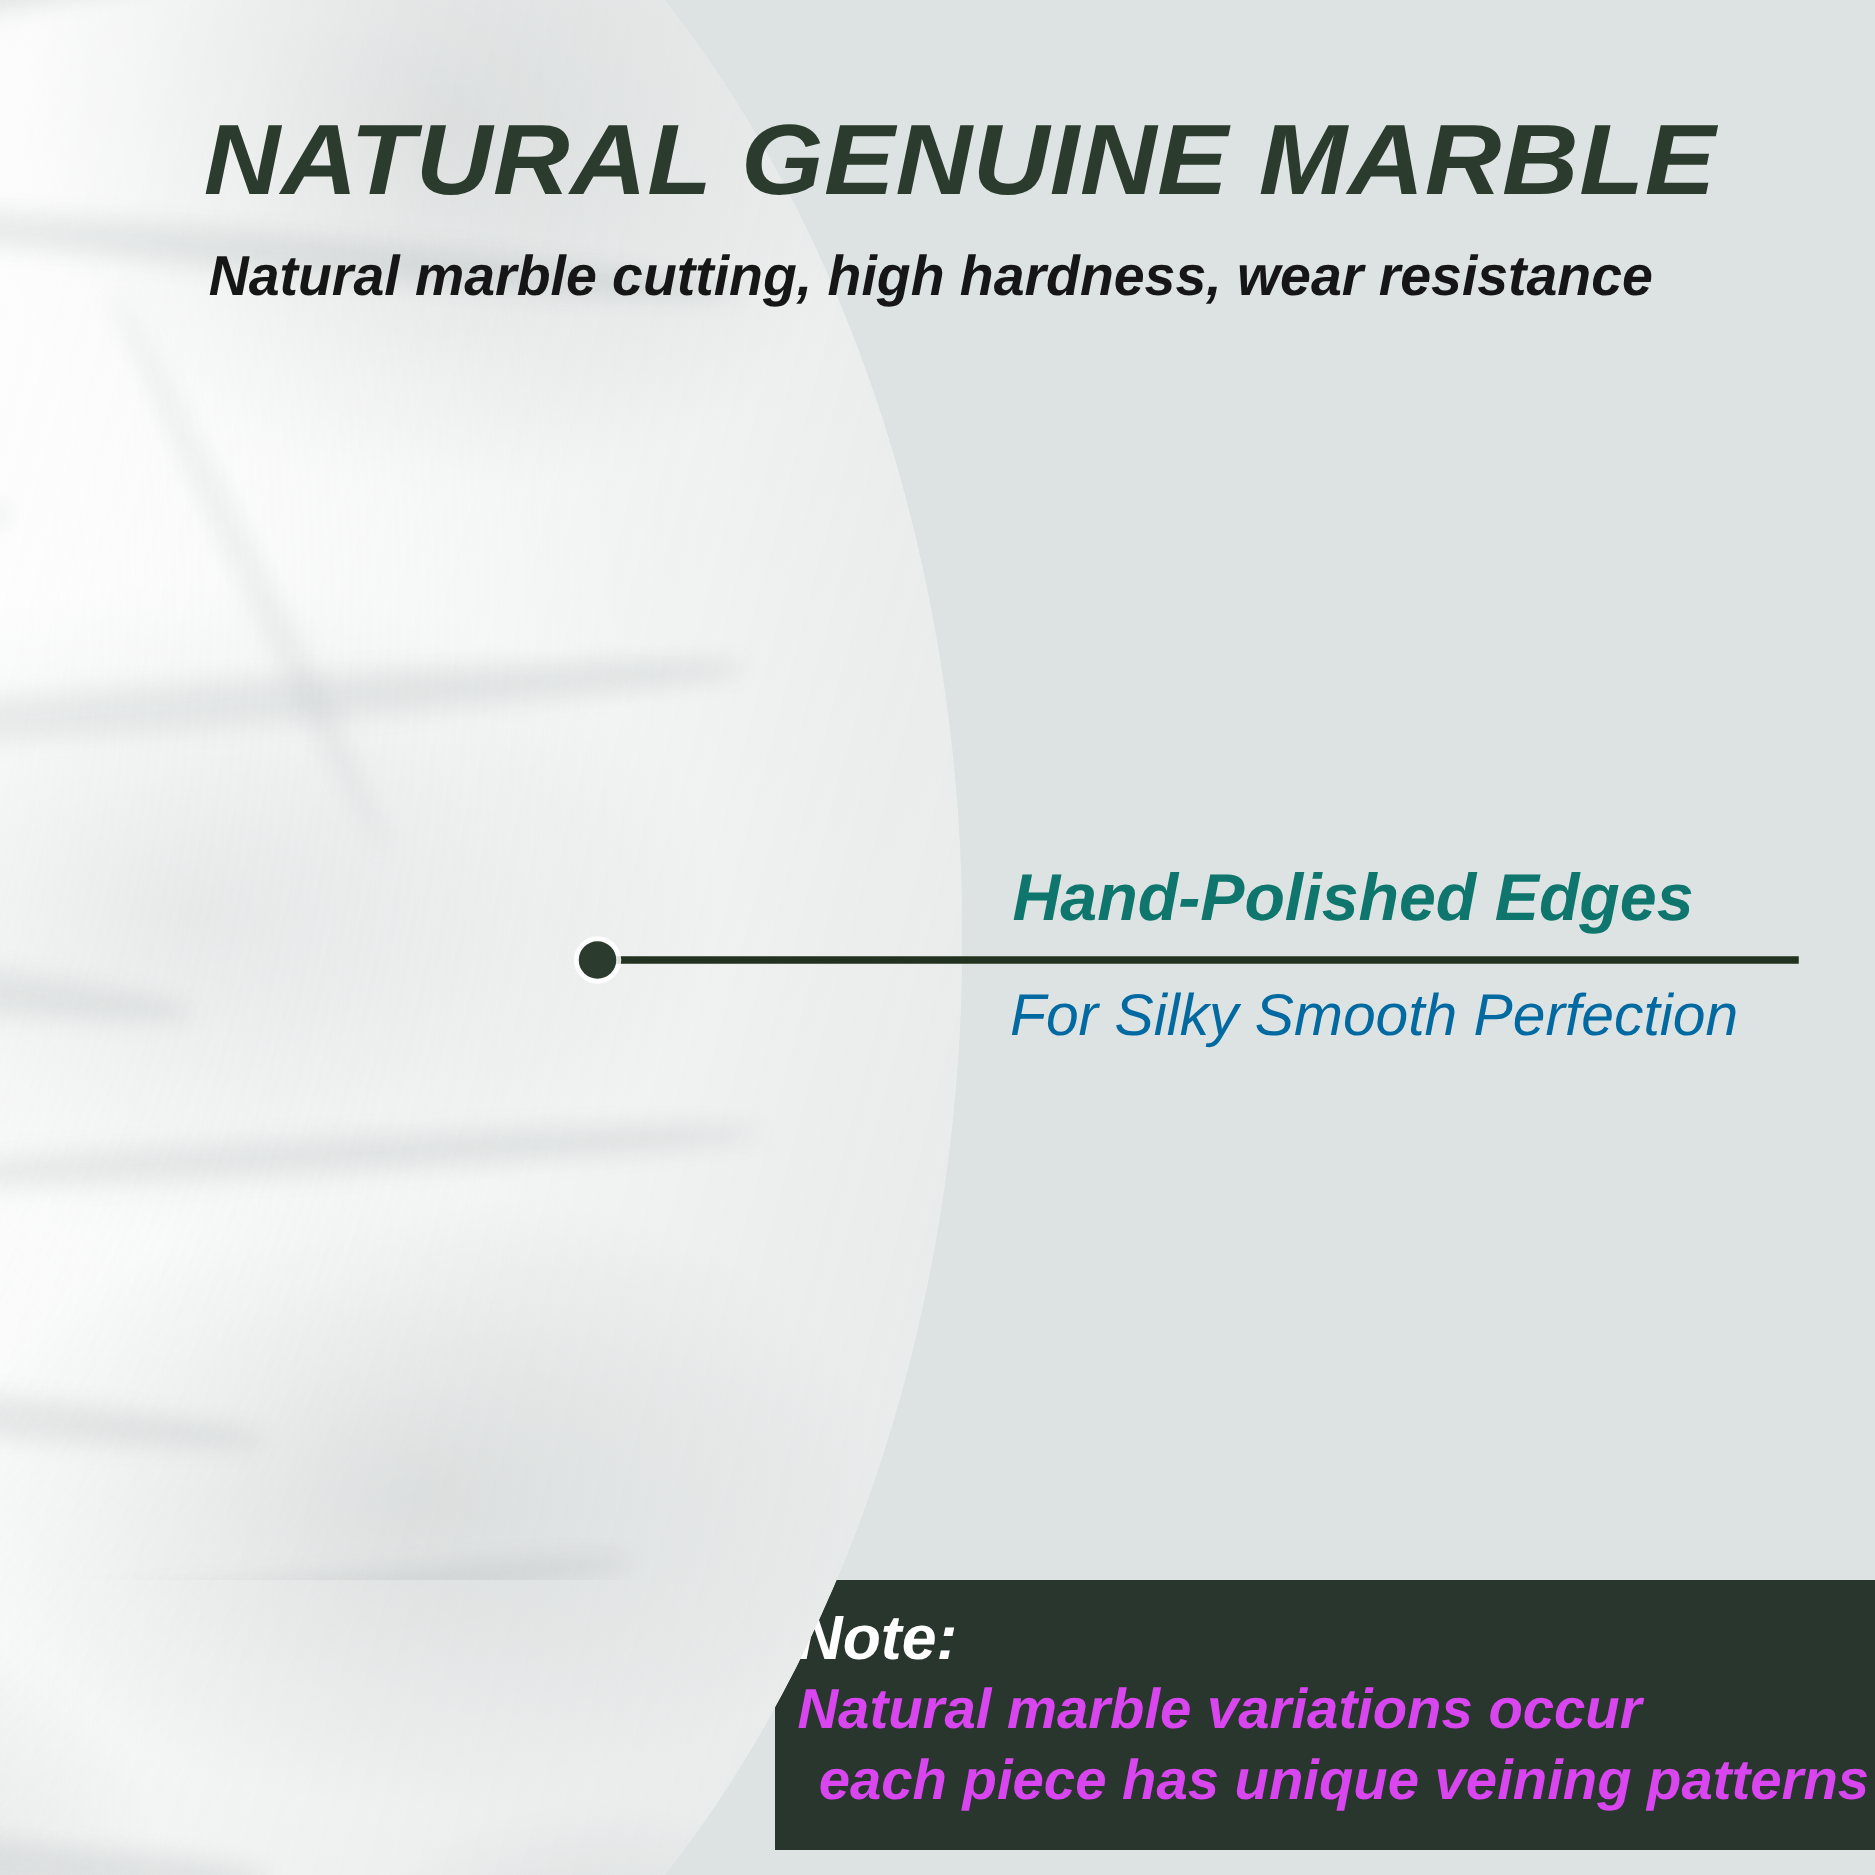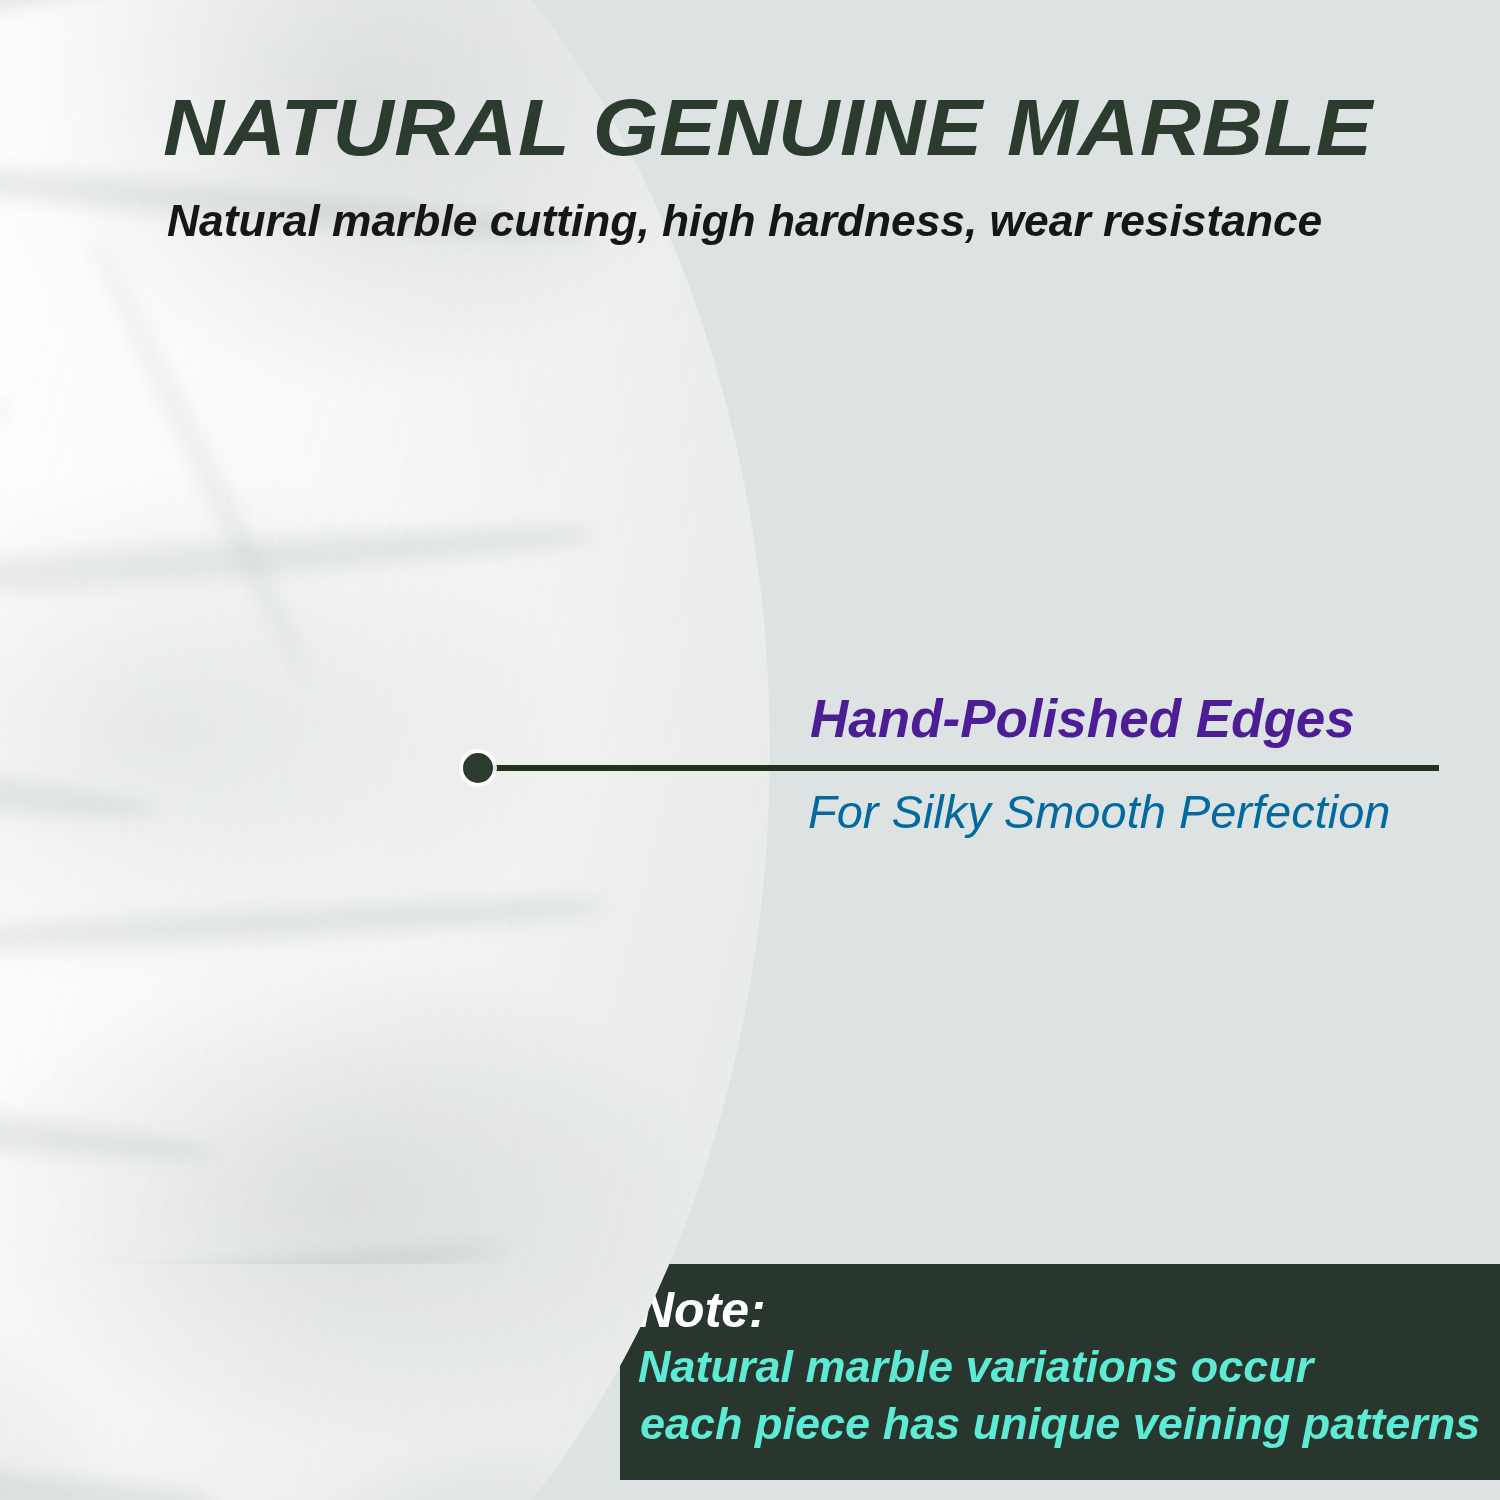--- a/index.html
+++ b/index.html
@@ -130,21 +130,21 @@
     width:952px; height:6px;
     background:#23321f;
   }
   .callout-title{
     position:absolute;
     left:810px; top:690px;
     width:640px;
     font-size:53px;
     line-height:58px;
     font-weight:700;
-    color:#4c1d95;
+    color:#0f766e;
     white-space:nowrap;
     transform:scaleX(1.0);
     transform-origin:left center;
   }
   .callout-sub{
     position:absolute;
     left:808px; top:785px;
     width:670px;
     font-size:47px;
     line-height:54px;
@@ -171,24 +171,24 @@
     font-size:50px;
     line-height:56px;
     font-weight:700;
     color:#ffffff;
     letter-spacing:0px;
   }
   .note-line{
     font-size:45px;
     line-height:57px;
     font-weight:700;
-    color:#5eead4;
-    white-space:nowrap;
-  }
-  .note-line.l2{ margin-left:2px; }
+    color:#d946ef;
+    white-space:nowrap;
+  }
+  .note-line.l2{ margin-left:17px; }
 
   
   .disc-over-note{
     position:absolute;
     left:-690px; top:-265px;
     width:1460px; height:2030px;
     border-radius:50%;
     overflow:hidden;
     pointer-events:none;
     clip-path: polygon(0px 1529px, 1460px 1529px, 1460px 2030px, 0px 2030px);

